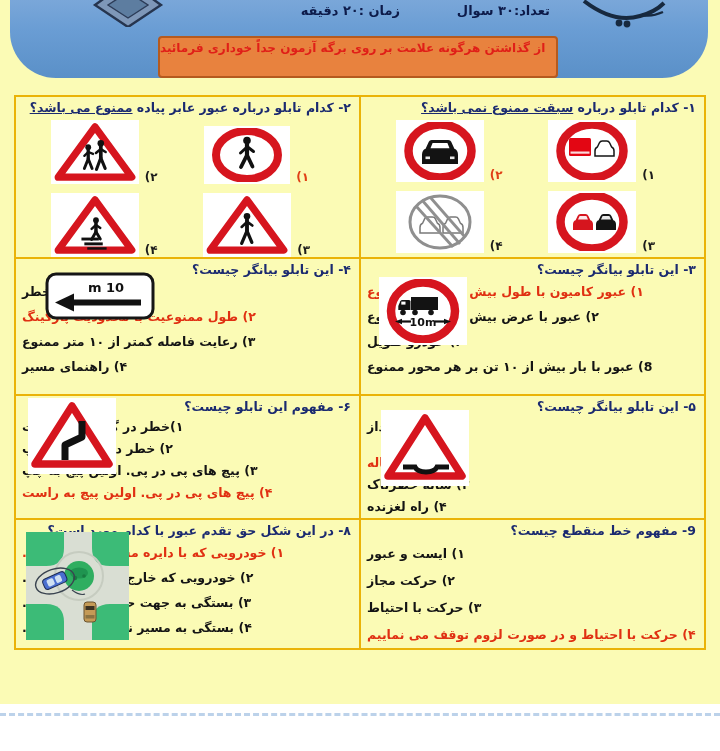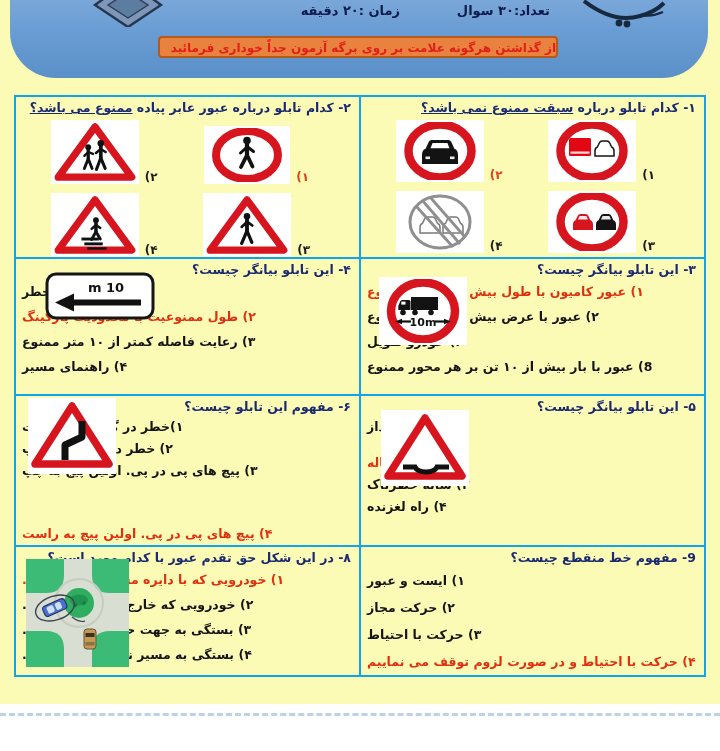--- a/index.html
+++ b/index.html
@@ -9,27 +9,27 @@
   .yellow-bg { position:absolute; left:0; top:0; width:720px; height:704px; background:#fbfbb5; }
 
   
   .header { position:absolute; left:10px; top:-30px; width:698px; height:108px;
             background:linear-gradient(180deg,#8ab1de 0%,#6a9dd4 55%,#5a90c8 100%);
             border-radius:30px 30px 46px 46px; }
   .logo { position:absolute; }
   .hdr-label { position:absolute; top:3px; font-size:13px; font-weight:bold; color:#0d1b4a; text-align:right; }
   .hdr-count { left:420px; width:130px; }
   .hdr-time  { left:290px; width:110px; }
-  .banner { position:absolute; left:158px; top:36px; width:400px; height:22px;
+  .banner { position:absolute; left:158px; top:36px; width:400px; height:42px;
             background:#e8823e; border:2px solid #b55a1e; border-radius:4px;
-            color:#e01f18; font-size:12px; font-weight:bold; text-align:right; line-height:20px; direction:rtl; }
+            color:#e01f18; font-size:12px; font-weight:bold; text-align:left; line-height:20px; direction:rtl; }
 
   
   table.quiz { position:absolute; left:14px; top:95px; width:692px; border-collapse:collapse; direction:rtl; }
-  table.quiz td { border:2px solid #0ea5e9; vertical-align:top; position:relative; padding:3px 8px 0 6px; width:50%; }
+  table.quiz td { border:2px solid #eab308; vertical-align:top; position:relative; padding:3px 8px 0 6px; width:50%; }
   tr.r1 td { height:161px; } tr.r2 td { height:137px; } tr.r3 td { height:109px; } tr.r4 td { height:127px; }
 
   .q-title { font-size:12.5px; font-weight:bold; color:#1b2a70; direction:rtl; text-align:right; margin-bottom:2px; }
   .q-title .ul { text-decoration:underline; }
   .opt { font-size:12.5px; font-weight:bold; color:#141414; direction:rtl; text-align:left; line-height:25px; white-space:nowrap; }
   .opt.red { color:#e03012; }
 
   
   .sign-grid { display:grid; grid-template-columns:1fr 1fr; row-gap:9px; padding:3px 18px 0 6px; justify-items:center; }
   .sign-item { display:flex; direction:ltr; align-items:flex-end; gap:6px; }
@@ -266,21 +266,21 @@
             </svg>
           </span>
         </div>
       </td>
 
       <td>
         <div class="q-title"><span>۶- مفهوم این تابلو چیست؟</span></div>
         <div class="opt" style="line-height:22px;">۱)خطر در گردش به راست</div>
         <div class="opt" style="line-height:22px;">۲) خطر در گردش به چپ</div>
         <div class="opt" style="line-height:22px;">۳) پیچ های پی در پی. اولین پیچ به چپ</div>
-        <div class="opt red" style="line-height:22px;margin-top:41px;">۴) پیچ های پی در پی. اولین پیچ به راست</div>
+        <div class="opt red" style="line-height:22px;">۴) پیچ های پی در پی. اولین پیچ به راست</div>
         <div class="q-img" style="left:12px; top:2px;">
           <span class="sign-box">
             <svg width="84" height="72" viewBox="0 0 84 72">
               <polygon points="42,6 79,64 5,64" fill="#fff" stroke="#d6151e" stroke-width="7.5" stroke-linejoin="round"></polygon>
               <polyline points="35,60 35,45 52,37 52,21" stroke="#111" stroke-width="7" fill="none" stroke-linejoin="round"></polyline>
             </svg>
           </span>
         </div>
       </td>
     </tr>

